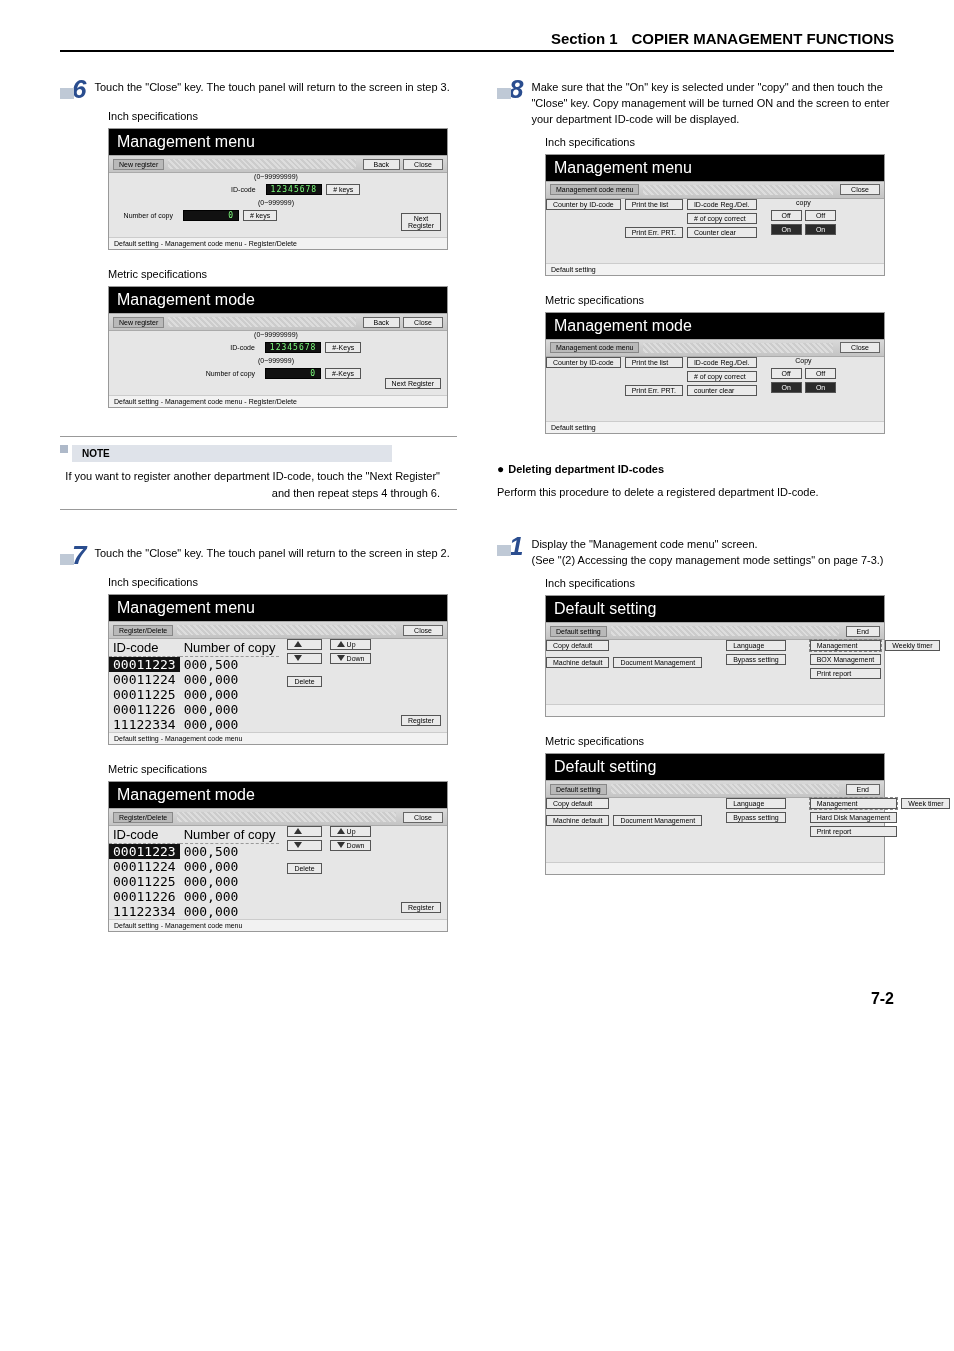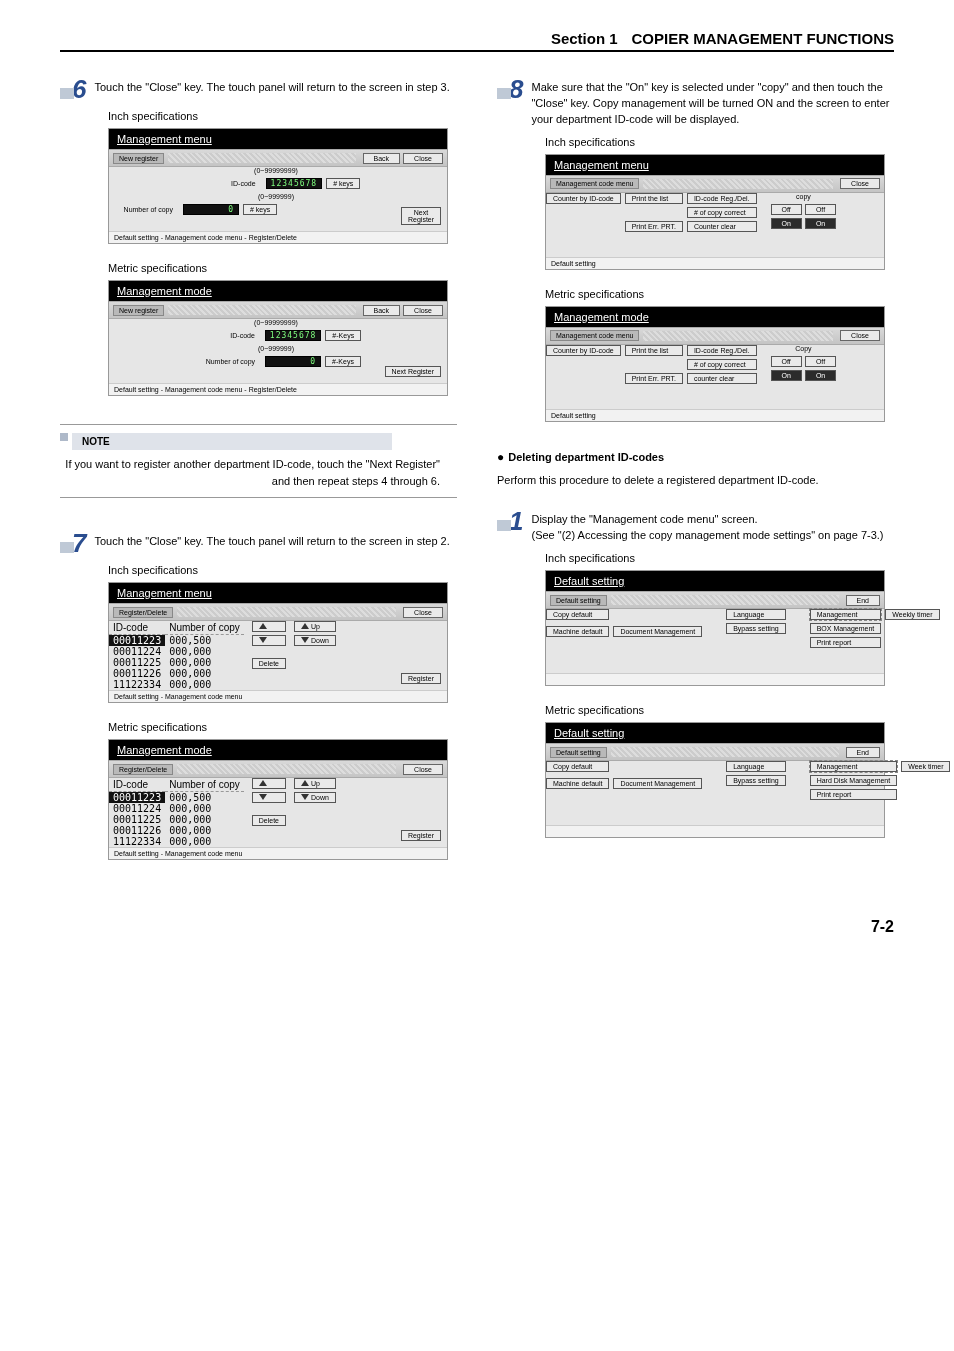--- a/index.html
+++ b/index.html
@@ -11,21 +11,21 @@
   .step { display: flex; align-items: flex-start; gap: 8px; margin-bottom: 8px; }
   .step-num-wrap { display:flex; align-items:center; }
   .step-num-bar { width: 14px; height: 11px; background: #bfc9d6; margin-right: -2px; position:relative; top:4px;}
   .step-num { font-size: 26px; font-weight: bold; color: #2a4d8f; font-style: italic; line-height: 1; }
   .step-text { font-size: 11px; line-height: 1.45; padding-top: 4px; }
   .spec-label { font-size: 11px; margin: 8px 0 6px 48px; }
   .screenshot-wrap { margin: 0 0 18px 48px; }
 
   
   .ui { border: 1px solid #999; width: 340px; background: #e6e6e6; font-size: 7.5px; }
-  .ui-titlebar { background: #000; color: #fff; padding: 4px 8px; font-size: 11px; text-decoration: underline; }
+  .ui-titlebar { background: #000; color: #fff; padding: 4px 8px; font-size: 16px; }
   .ui-ribbon { display:flex; align-items:center; background:linear-gradient(#d9d9d9,#c4c4c4); border-top:1px solid #aaa; border-bottom:1px solid #aaa; height:18px; padding:0 4px;}
   .ui-ribbon .rib-label { background:#b9b9b9; border:1px solid #888; padding:1px 5px; font-size:7px; }
   .ui-ribbon .spacer { flex:1; background:repeating-linear-gradient(45deg,#ccc,#ccc 2px,#ddd 2px,#ddd 4px); height:10px; margin:0 4px;}
   .ui-ribbon .rib-btn { background:#eaeaea; border:1px solid #666; padding:1px 10px; font-size:7px; margin-left:3px; }
   .ui-body { background:#e6e6e6; min-height:64px; position:relative; }
   .ui-footer { background:#f2f2f2; border-top:1px solid #ccc; font-size:7px; padding:2px 5px; }
   .btn { display:inline-block; background:#eaeaea; border:1px solid #555; padding:1px 6px; font-size:7px; }
   .segbox { display:inline-block; background:#111; color:#7fff7f; font-family:monospace; padding:0 4px; font-size:8px; border:1px solid #000; letter-spacing:1px;}
   .label-r { text-align:right; padding-right:6px; font-size:7px;}
   .tiny { font-size:7px; }
@@ -33,28 +33,28 @@
   
   .note-sep { border:none; border-top:1px solid #999; margin: 28px 0 8px; }
   .note-label-wrap { display:flex; align-items:flex-start; margin-bottom:6px;}
   .note-dot { width:8px; height:8px; background:#aeb9c9; margin-right:4px;}
   .note-label { background:#dfe3ea; font-size:10px; font-weight:bold; padding:3px 10px; width:320px; }
   .note-body { font-size:11px; line-height:1.5; margin-bottom:8px; width:380px;text-align:right;}
 
   
   .sub-head { font-size:11px; font-weight:bold; margin: 28px 0 8px; }
   .sub-head .dot { font-size:12px; margin-right:4px;}
-  .sub-body { font-size:11px; line-height:1.5; margin-bottom:20px;}
+  .sub-body { font-size:11px; line-height:1.5; margin-bottom:33px;}
 
   .page-num { text-align:right; font-size:16px; font-weight:bold; margin-top:40px;}
 
   
   .row { display:flex; align-items:center; margin-bottom:4px; }
   .row > * { margin-right:4px; }
-  table.idtable { font-size:10px; border-collapse:collapse; }
+  table.idtable { font-size:13px; border-collapse:collapse; }
   table.idtable th { font-weight:normal; padding:1px 4px; border-bottom:1px dashed #999; text-align:left;}
   table.idtable td { padding:0 4px; font-family:monospace; }
   .col-btns { display:flex; flex-direction:column; gap:3px; }
   .tri { display:inline-block; width:0;height:0; }
   .tri.up { border-left:4px solid transparent;border-right:4px solid transparent;border-bottom:6px solid #333;}
   .tri.dn { border-left:4px solid transparent;border-right:4px solid transparent;border-top:6px solid #333;}
   .onoff { display:inline-block; border:1px solid #555; padding:1px 10px; font-size:7px; background:#eaeaea;}
   .onoff.sel { background:#2b2b2b; color:#fff;}
   .nowrap { white-space:nowrap; }
 </style>

